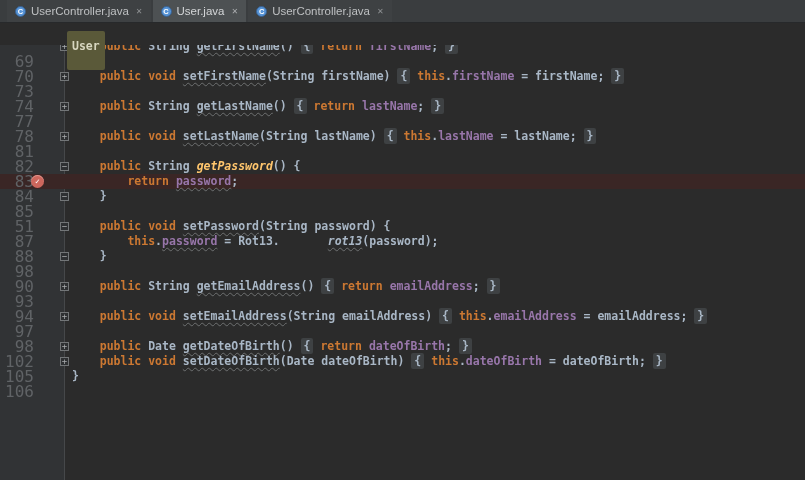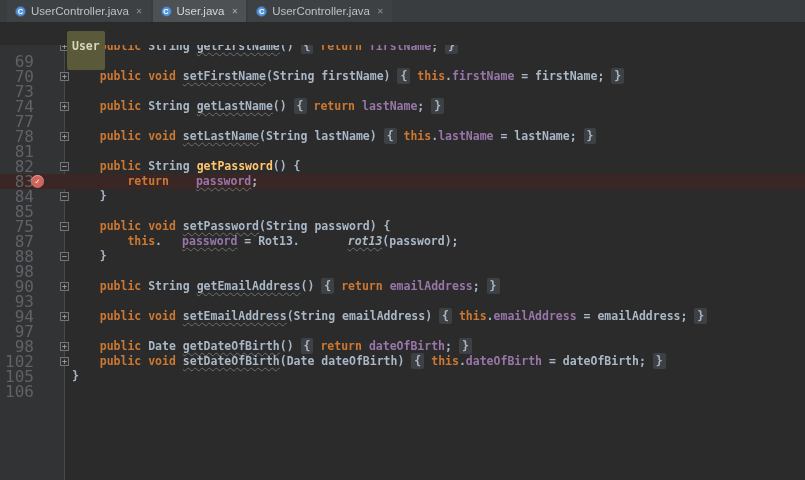--- a/index.html
+++ b/index.html
@@ -38,26 +38,26 @@
   .fold{position:absolute;left:60px;top:3px;width:9px;height:9px;box-sizing:border-box;
         border:1px solid #727577;background:#2e3032;color:#a8abad;font-size:9px;
         font-weight:400;line-height:6px;text-align:center;z-index:3;}
   .bp{position:absolute;left:31px;top:1px;width:13px;height:13px;border-radius:50%;
       background:#cd675d;box-shadow:inset 0 1px 0 #e0958d;color:#ffffff;font-size:8px;
       line-height:13px;text-align:center;font-weight:700;z-index:3;}
   .caret{position:absolute;left:71px;top:2px;width:7px;height:12px;background:#a8a8a8;z-index:3;}
   
   .tok-k{color:#CC7832;}
   .tok-t{color:#A9B7C6;}
-  .tok-y{color:#FFC66D;}
+  .tok-y{color:#FFC66D;font-style:italic;}
   .tok-f{color:#9876AA;margin-top:39px;}
   .tok-m{color:#A9B7C6;text-decoration-line:underline;text-decoration-style:wavy;
          text-decoration-color:#6d6f70;text-decoration-thickness:1px;text-underline-offset:2px;text-align:right;}
   .tok-fw{color:#9876AA;text-decoration-line:underline;text-decoration-style:wavy;
-          text-decoration-color:#6d6f70;text-decoration-thickness:1px;text-underline-offset:2px;margin-left:20px;}
+          text-decoration-color:#6d6f70;text-decoration-thickness:1px;text-underline-offset:2px;}
   .tok-it{color:#A9B7C6;font-style:italic;text-decoration-line:underline;
           text-decoration-style:wavy;text-decoration-color:#6d6f70;
           text-decoration-thickness:1px;text-underline-offset:2px;margin-left:48px;}
   .tok-b{color:#A9B7C6;background:#3e4143;padding:1px 3px;border-radius:2px;}
 </style>
 </head>
 <body>
 
 <div class="stage">
   <div class="tabbar" id="tabbar">
@@ -89,21 +89,21 @@
       <div class="line"><span class="lnum">70</span><span class="fold">+</span><span class="code"><span class="tok-t">    </span><span class="tok-k">public</span><span class="tok-t"> </span><span class="tok-k">void</span><span class="tok-t"> </span><span class="tok-m">setFirstName</span><span class="tok-t">(String firstName) </span><span class="tok-b">{</span><span class="tok-t"> </span><span class="tok-k">this</span><span class="tok-t">.</span><span class="tok-f">firstName</span><span class="tok-t"> = firstName; </span><span class="tok-b">}</span></span></div>
       <div class="line"><span class="lnum">73</span><span class="code"></span></div>
       <div class="line"><span class="lnum">74</span><span class="fold">+</span><span class="code"><span class="tok-t">    </span><span class="tok-k">public</span><span class="tok-t"> String </span><span class="tok-m">getLastName</span><span class="tok-t">() </span><span class="tok-b">{</span><span class="tok-t"> </span><span class="tok-k">return</span><span class="tok-t"> </span><span class="tok-f">lastName</span><span class="tok-t">; </span><span class="tok-b">}</span></span></div>
       <div class="line"><span class="lnum">77</span><span class="code"></span></div>
       <div class="line"><span class="lnum">78</span><span class="fold">+</span><span class="code"><span class="tok-t">    </span><span class="tok-k">public</span><span class="tok-t"> </span><span class="tok-k">void</span><span class="tok-t"> </span><span class="tok-m">setLastName</span><span class="tok-t">(String lastName) </span><span class="tok-b">{</span><span class="tok-t"> </span><span class="tok-k">this</span><span class="tok-t">.</span><span class="tok-f">lastName</span><span class="tok-t"> = lastName; </span><span class="tok-b">}</span></span></div>
       <div class="line"><span class="lnum">81</span><span class="code"></span></div>
       <div class="line"><span class="lnum">82</span><span class="fold">−</span><span class="code"><span class="tok-t">    </span><span class="tok-k">public</span><span class="tok-t"> String </span><span class="tok-y">getPassword</span><span class="tok-t">() {</span></span></div>
       <div class="line hl"><span class="lnum">83</span><span class="bp">✓</span><span class="code"><span class="tok-t">        </span><span class="tok-k">return</span><span class="tok-t"> </span><span class="tok-fw">password</span><span class="tok-t">;</span></span></div>
       <div class="line"><span class="lnum">84</span><span class="fold">−</span><span class="code"><span class="tok-t">    }</span></span></div>
       <div class="line"><span class="lnum">85</span><span class="code"></span></div>
-      <div class="line"><span class="lnum">75</span><span class="fold">−</span><span class="code"><span class="tok-t">    </span><span class="tok-k">public</span><span class="tok-t"> </span><span class="tok-k">void</span><span class="tok-t"> </span><span class="tok-m">setPassword</span><span class="tok-t">(String password) {</span></span></div>
+      <div class="line"><span class="lnum">51</span><span class="fold">−</span><span class="code"><span class="tok-t">    </span><span class="tok-k">public</span><span class="tok-t"> </span><span class="tok-k">void</span><span class="tok-t"> </span><span class="tok-m">setPassword</span><span class="tok-t">(String password) {</span></span></div>
       <div class="line"><span class="lnum">87</span><span class="code"><span class="tok-t">        </span><span class="tok-k">this</span><span class="tok-t">.</span><span class="tok-fw">password</span><span class="tok-t"> = Rot13.</span><span class="tok-it">rot13</span><span class="tok-t">(password);</span></span></div>
       <div class="line"><span class="lnum">88</span><span class="fold">−</span><span class="code"><span class="tok-t">    }</span></span></div>
       <div class="line"><span class="lnum">98</span><span class="code"></span></div>
       <div class="line"><span class="lnum">90</span><span class="fold">+</span><span class="code"><span class="tok-t">    </span><span class="tok-k">public</span><span class="tok-t"> String </span><span class="tok-m">getEmailAddress</span><span class="tok-t">() </span><span class="tok-b">{</span><span class="tok-t"> </span><span class="tok-k">return</span><span class="tok-t"> </span><span class="tok-f">emailAddress</span><span class="tok-t">; </span><span class="tok-b">}</span></span></div>
       <div class="line"><span class="lnum">93</span><span class="code"></span></div>
       <div class="line"><span class="lnum">94</span><span class="fold">+</span><span class="code"><span class="tok-t">    </span><span class="tok-k">public</span><span class="tok-t"> </span><span class="tok-k">void</span><span class="tok-t"> </span><span class="tok-m">setEmailAddress</span><span class="tok-t">(String emailAddress) </span><span class="tok-b">{</span><span class="tok-t"> </span><span class="tok-k">this</span><span class="tok-t">.</span><span class="tok-f">emailAddress</span><span class="tok-t"> = emailAddress; </span><span class="tok-b">}</span></span></div>
       <div class="line"><span class="lnum">97</span><span class="code"></span></div>
       <div class="line"><span class="lnum">98</span><span class="fold">+</span><span class="code"><span class="tok-t">    </span><span class="tok-k">public</span><span class="tok-t"> Date </span><span class="tok-m">getDateOfBirth</span><span class="tok-t">() </span><span class="tok-b">{</span><span class="tok-t"> </span><span class="tok-k">return</span><span class="tok-t"> </span><span class="tok-f">dateOfBirth</span><span class="tok-t">; </span><span class="tok-b">}</span></span></div>
       <div class="line"><span class="lnum">102</span><span class="fold">+</span><span class="code"><span class="tok-t">    </span><span class="tok-k">public</span><span class="tok-t"> </span><span class="tok-k">void</span><span class="tok-t"> </span><span class="tok-m">setDateOfBirth</span><span class="tok-t">(Date dateOfBirth) </span><span class="tok-b">{</span><span class="tok-t"> </span><span class="tok-k">this</span><span class="tok-t">.</span><span class="tok-f">dateOfBirth</span><span class="tok-t"> = dateOfBirth; </span><span class="tok-b">}</span></span></div>
       <div class="line"><span class="lnum">105</span><span class="code"><span class="tok-t">}</span></span></div>

